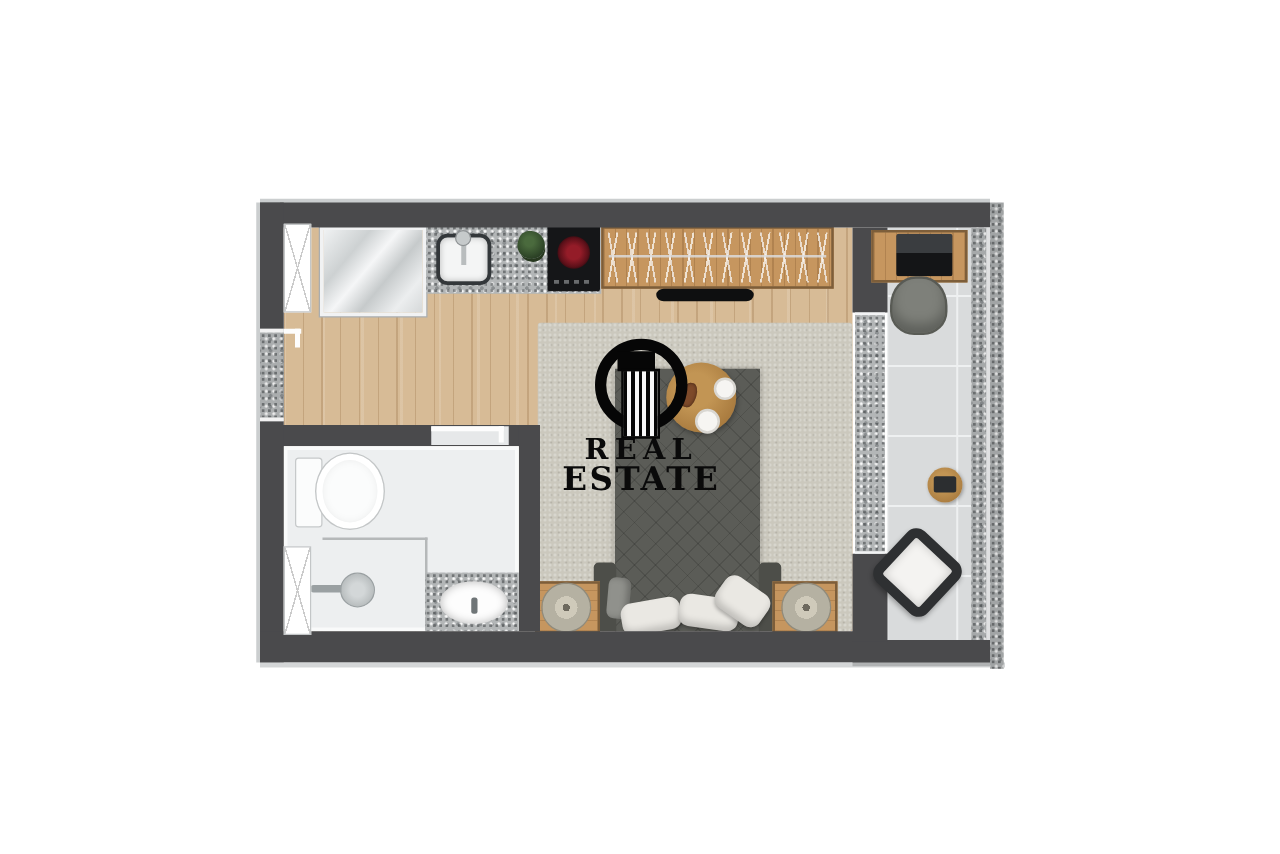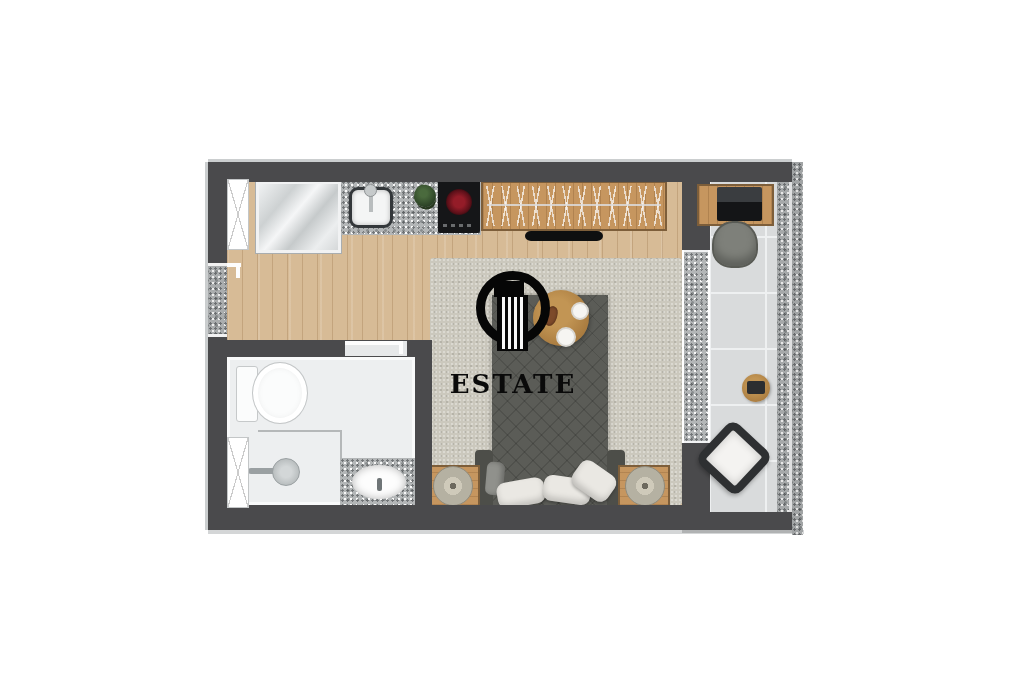--- a/index.html
+++ b/index.html
@@ -224,15 +224,16 @@
   <div id="desk" class="abs fwood"></div>
   <div id="laptop" class="abs"></div>
   <div id="desk-chair" class="abs"></div>
   <div id="side-table" class="abs"></div>
   <div id="side-table-item" class="abs"></div>
   <div id="armchair" class="abs"></div>
 
   <div id="wm-ring" class="abs wm"></div>
   <div id="wm-bldg-top" class="abs wm"></div>
   <div id="wm-bldg-body" class="abs wm"></div>
+  <div id="wm-line1" class="abs wm wm-text">REAL</div>
   <div id="wm-line2" class="abs wm wm-text">ESTATE</div>
 
 </div>
 
 </body></html>

